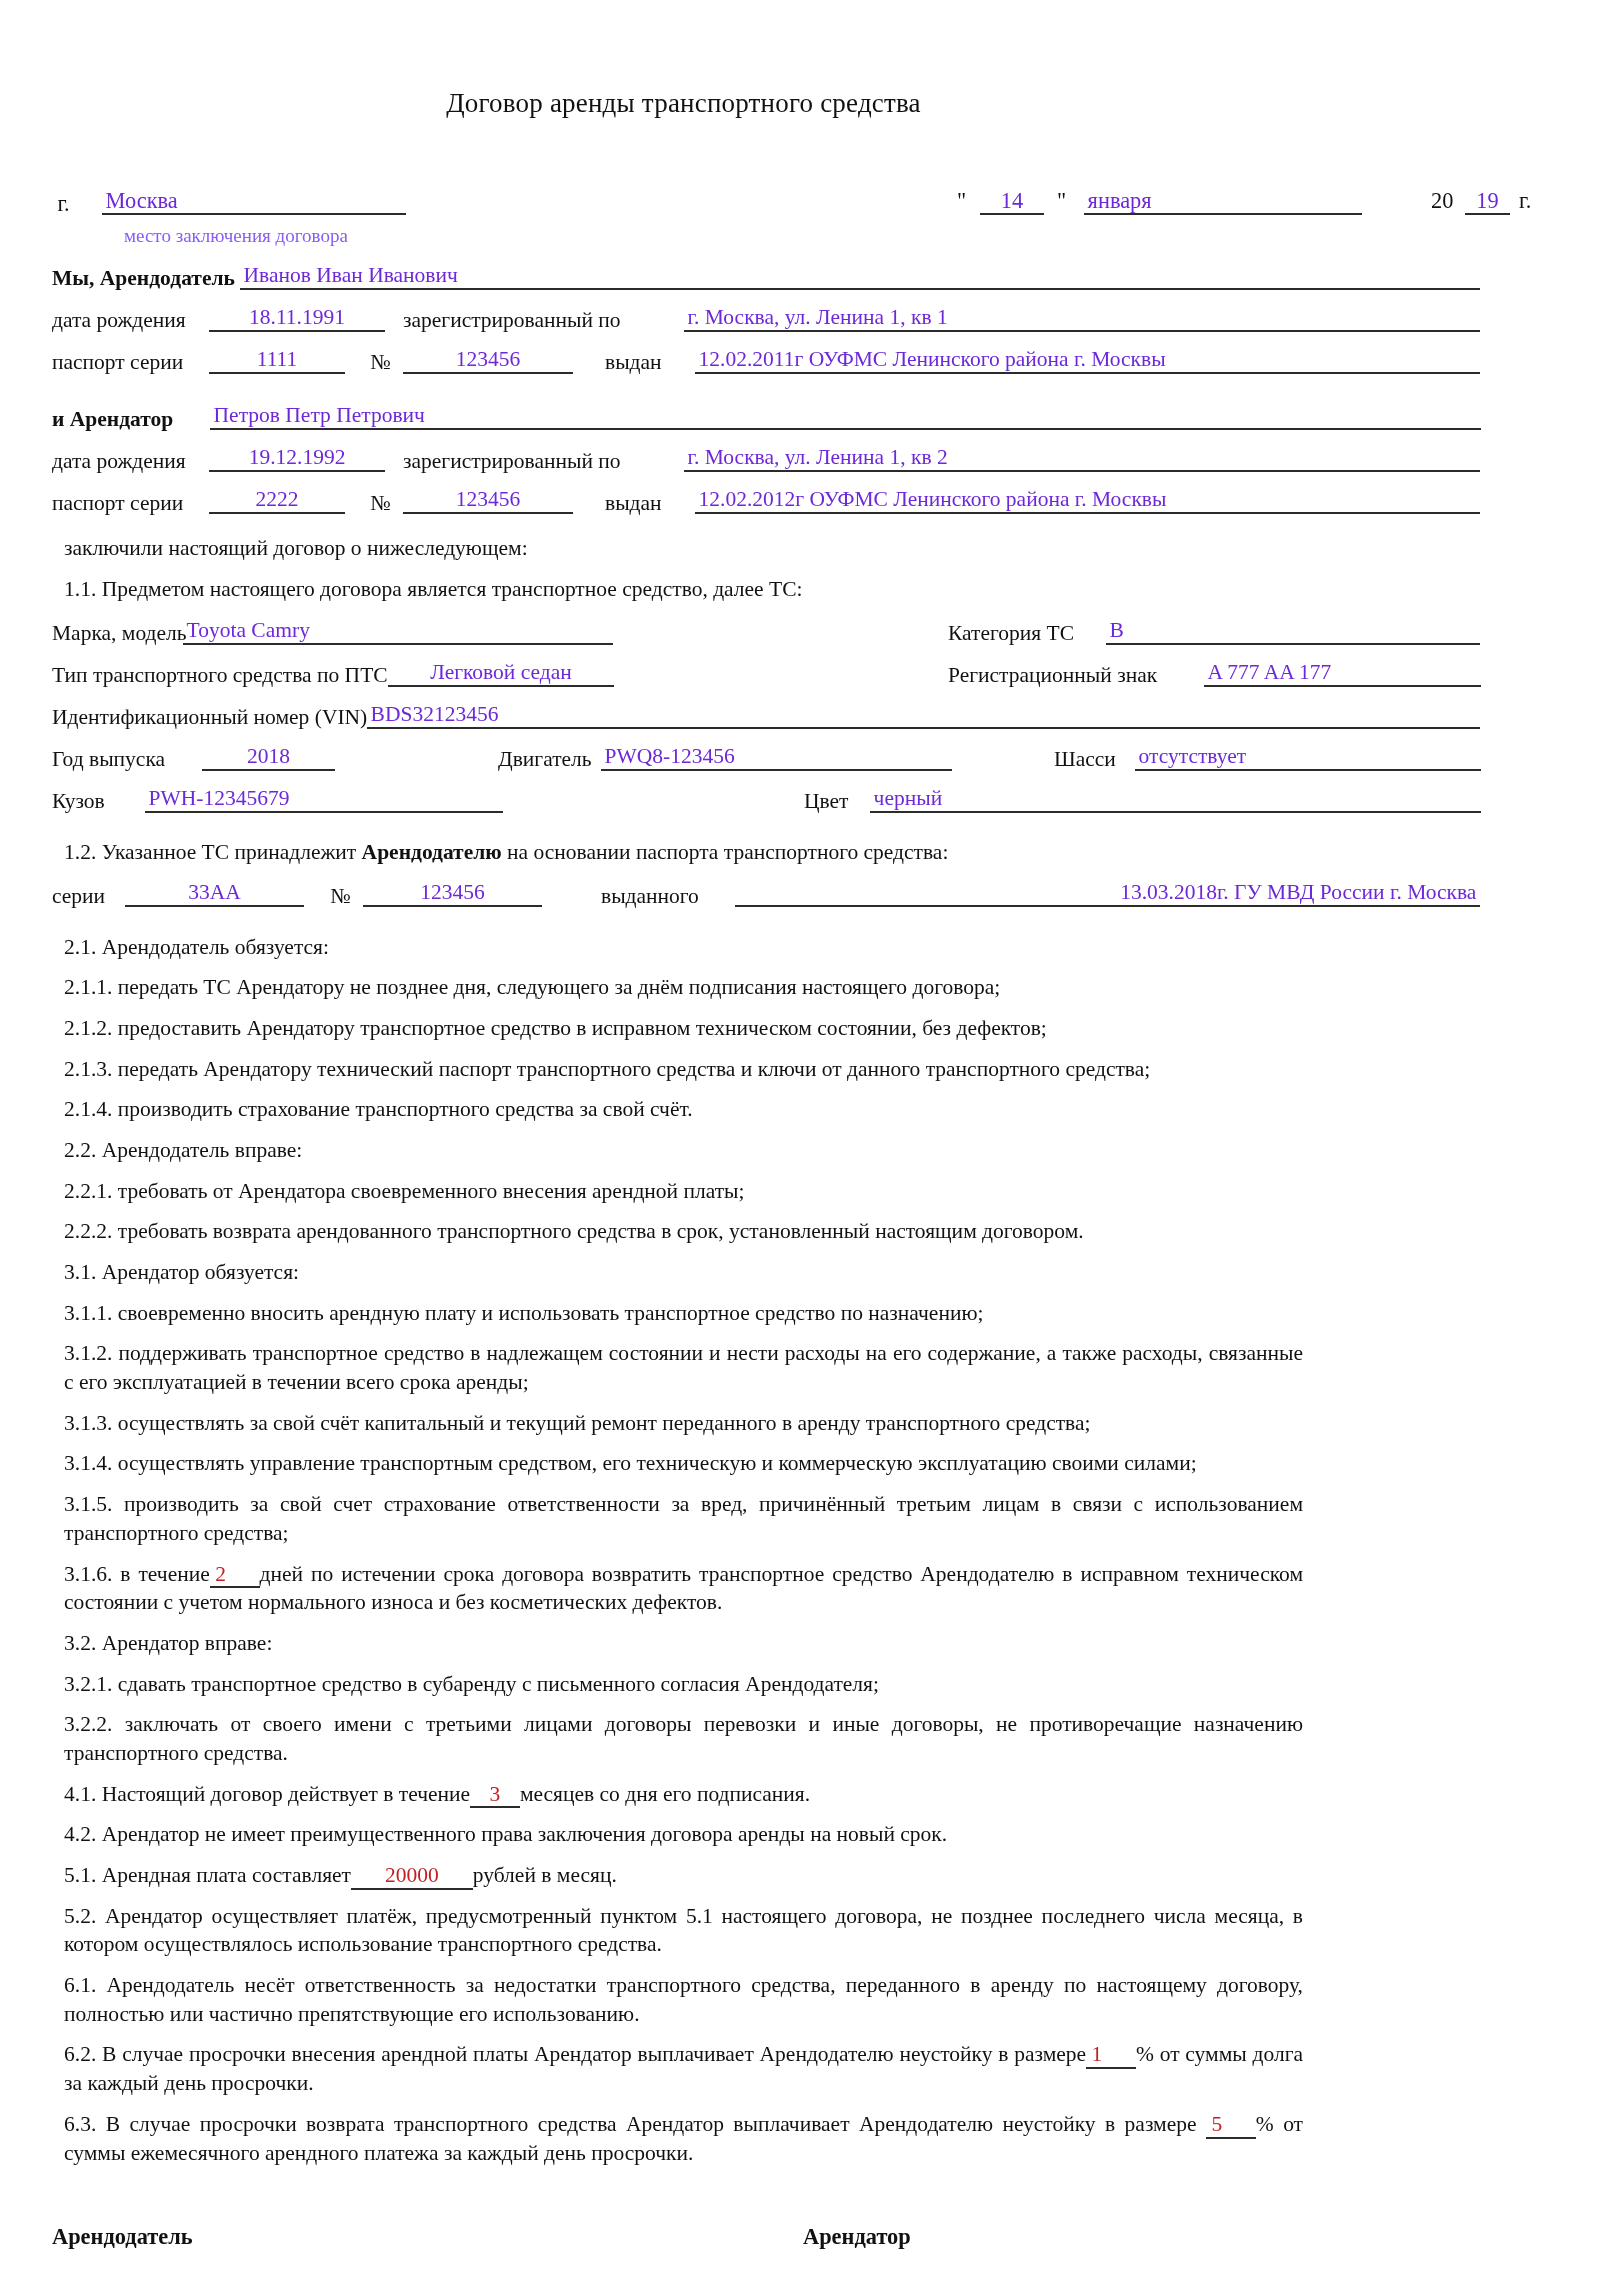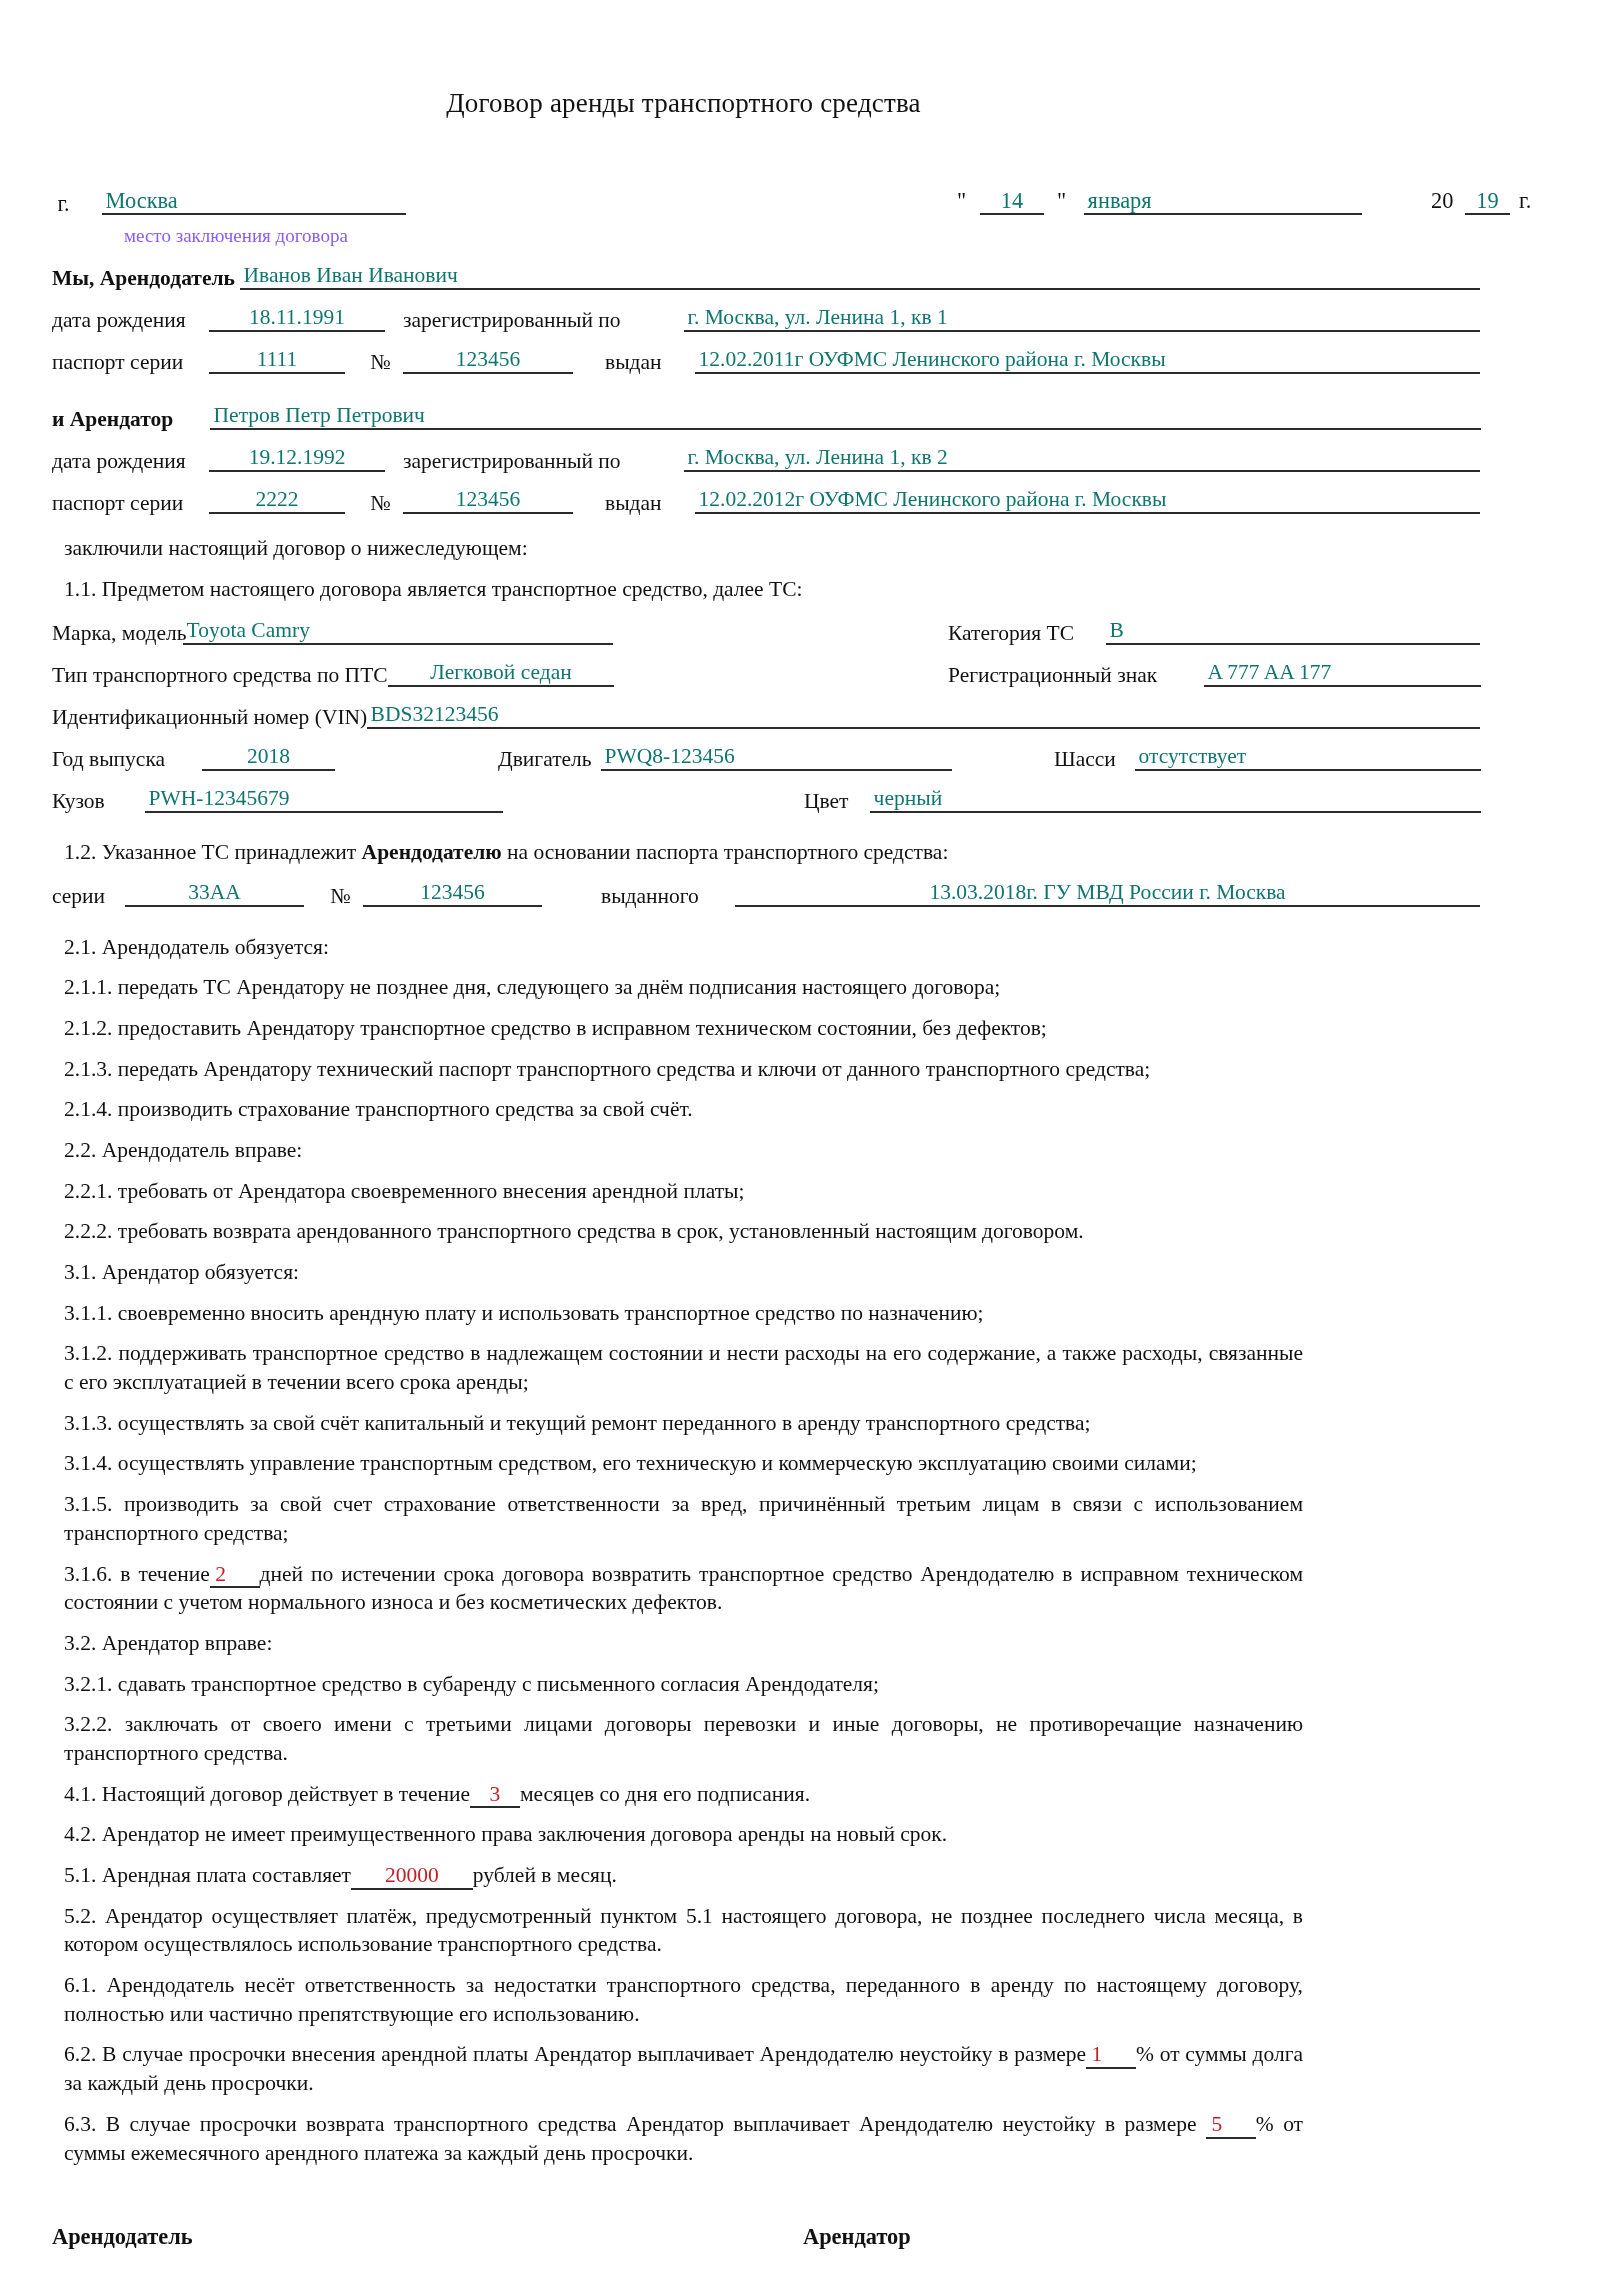--- a/index.html
+++ b/index.html
@@ -34,21 +34,21 @@
 
   
   .fill {
     display: inline-block;
     border-bottom: 2.2px solid #2b2b2b;
     text-align: center;
     vertical-align: baseline;
     line-height: 1.12;
     padding: 0 3.6px 0.9px 3.6px;
     box-sizing: border-box;
-    color: #0f766e;
+    color: #6d28d9;
     white-space: nowrap;
     overflow: hidden;
   }
   .fill.l { text-align: left; }
 
   
   .hdr {
     position: relative;
     height: 86px;
     font-size: 22.4px;
@@ -135,21 +135,21 @@
   .v5 .lbl-a { left: 0; }
   .v5 .f-a   { left: 93px; width: 358px; text-align: left; }
   .v5 .lbl-b { left: 752px; }
   .v5 .f-b   { left: 818px; width: 611px; text-align: left; }
 
   .v6 .lbl-a { left: 0; }
   .v6 .f-a   { left: 73px; width: 179px; }
   .v6 .lbl-b { left: 278px; }
   .v6 .f-b   { left: 311px; width: 179px; }
   .v6 .lbl-c { left: 549px; }
-  .v6 .f-c   { left: 683px; width: 745px; text-align: center; }
+  .v6 .f-c   { left: 683px; width: 745px; text-align: right; }
 
   
   .inl {
     display: inline-block;
     border-bottom: 2.2px solid #2b2b2b;
     text-align: center;
     color: #c32026;
     padding: 0 5.4px;
     min-width: 39px;
     line-height: 1.1;

